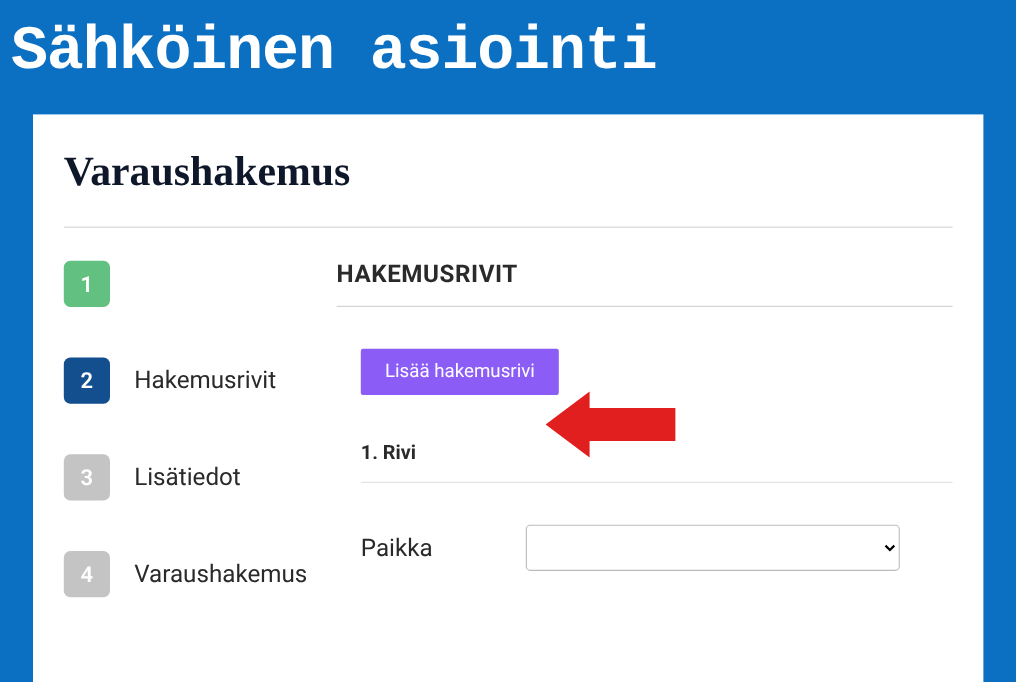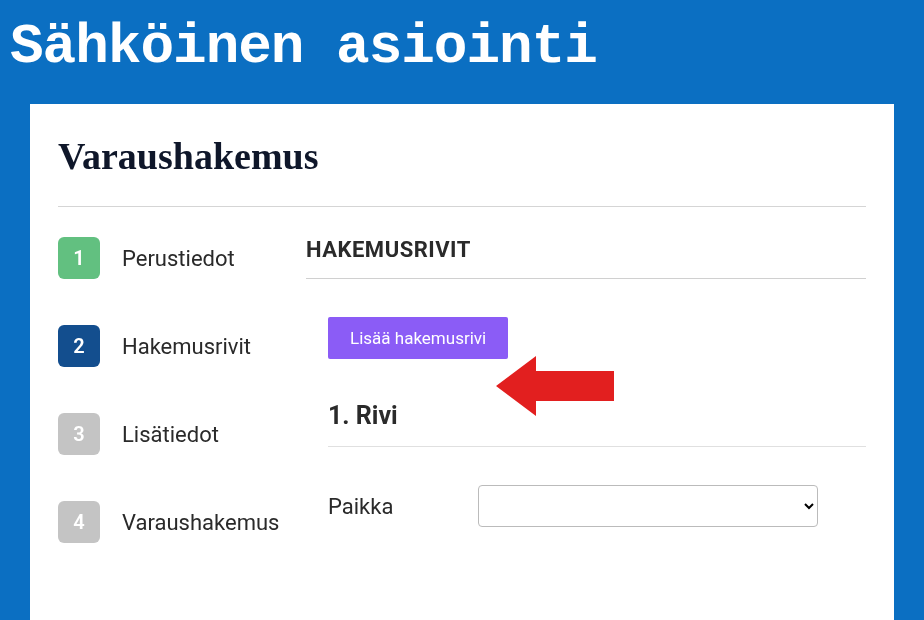--- a/index.html
+++ b/index.html
@@ -112,21 +112,21 @@
       font-family: -apple-system, BlinkMacSystemFont, "Segoe UI", Roboto, Arial, sans-serif;
       font-size: 17px;
       padding: 11px 22px;
       border-radius: 2px;
       cursor: pointer;
       margin-left: 22px;
       margin-bottom: 42px;
     }
     .row-title {
       font-family: -apple-system, BlinkMacSystemFont, "Segoe UI", Roboto, Arial, sans-serif;
-      font-size: 25px;
+      font-size: 18px;
       font-weight: 700;
       color: #2a2a2a;
       margin-left: 22px;
       margin-bottom: 16px;
     }
     .row-divider {
       border: none;
       border-top: 1px solid #e0e0e0;
       margin-left: 22px;
       margin-bottom: 38px;
@@ -175,21 +175,20 @@
 
 <div class="card">
   <h2 class="page-title">Varaushakemus</h2>
   <hr class="divider">
 
   <div class="content-row">
 
     <div class="sidebar">
       <div class="step">
         <div class="step-number completed">1</div>
-        <div class="step-label">Perustiedot</div>
       </div>
       <div class="step">
         <div class="step-number active">2</div>
         <div class="step-label">Hakemusrivit</div>
       </div>
       <div class="step">
         <div class="step-number upcoming">3</div>
         <div class="step-label">Lisätiedot</div>
       </div>
       <div class="step">

